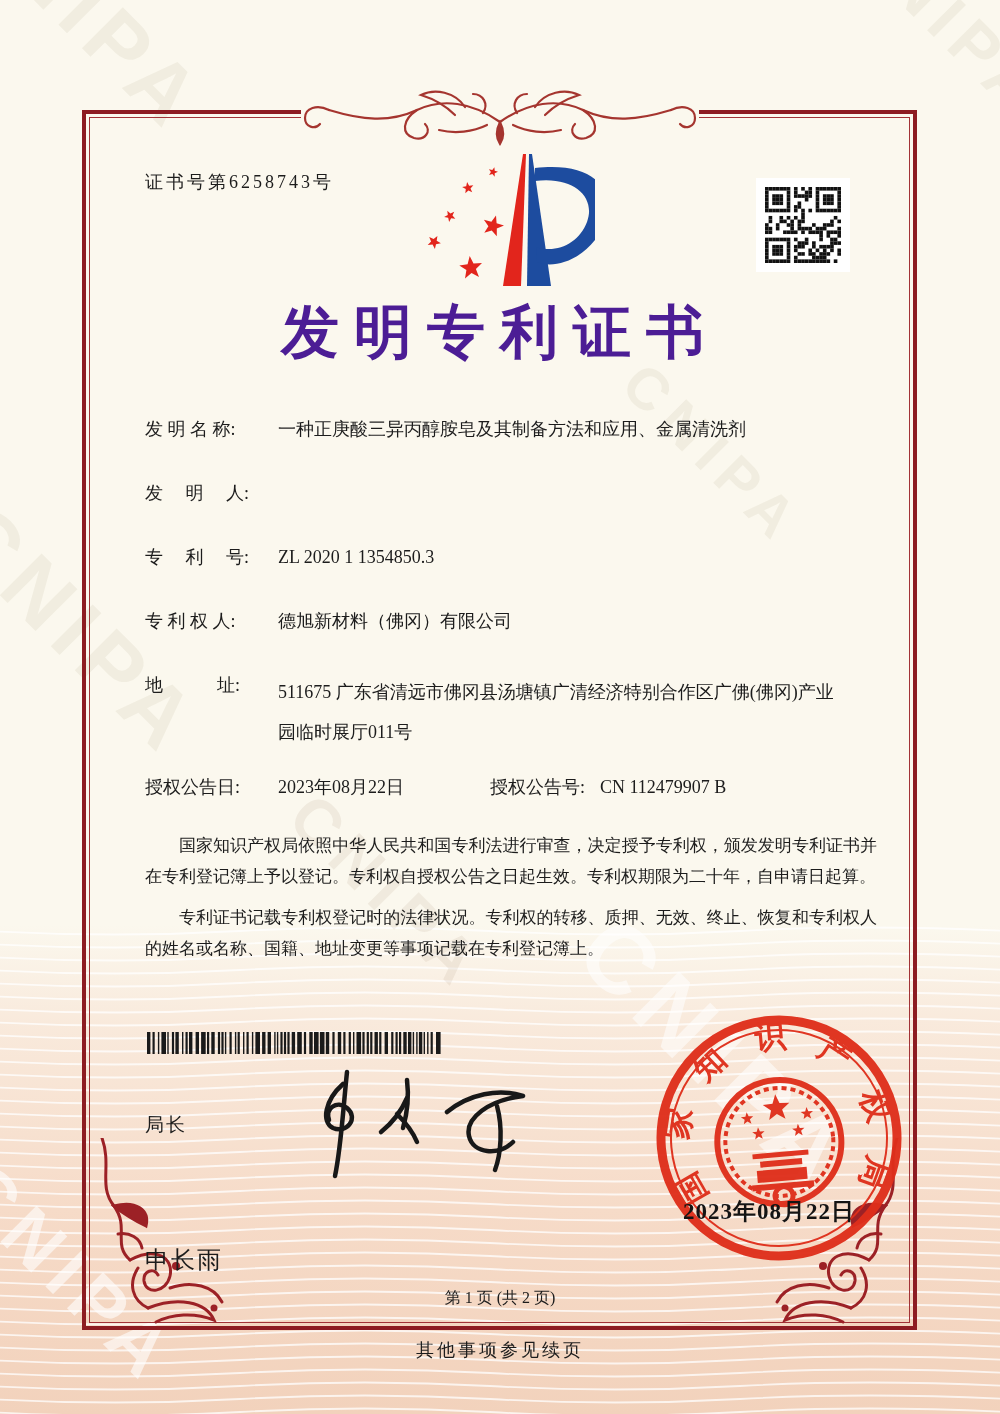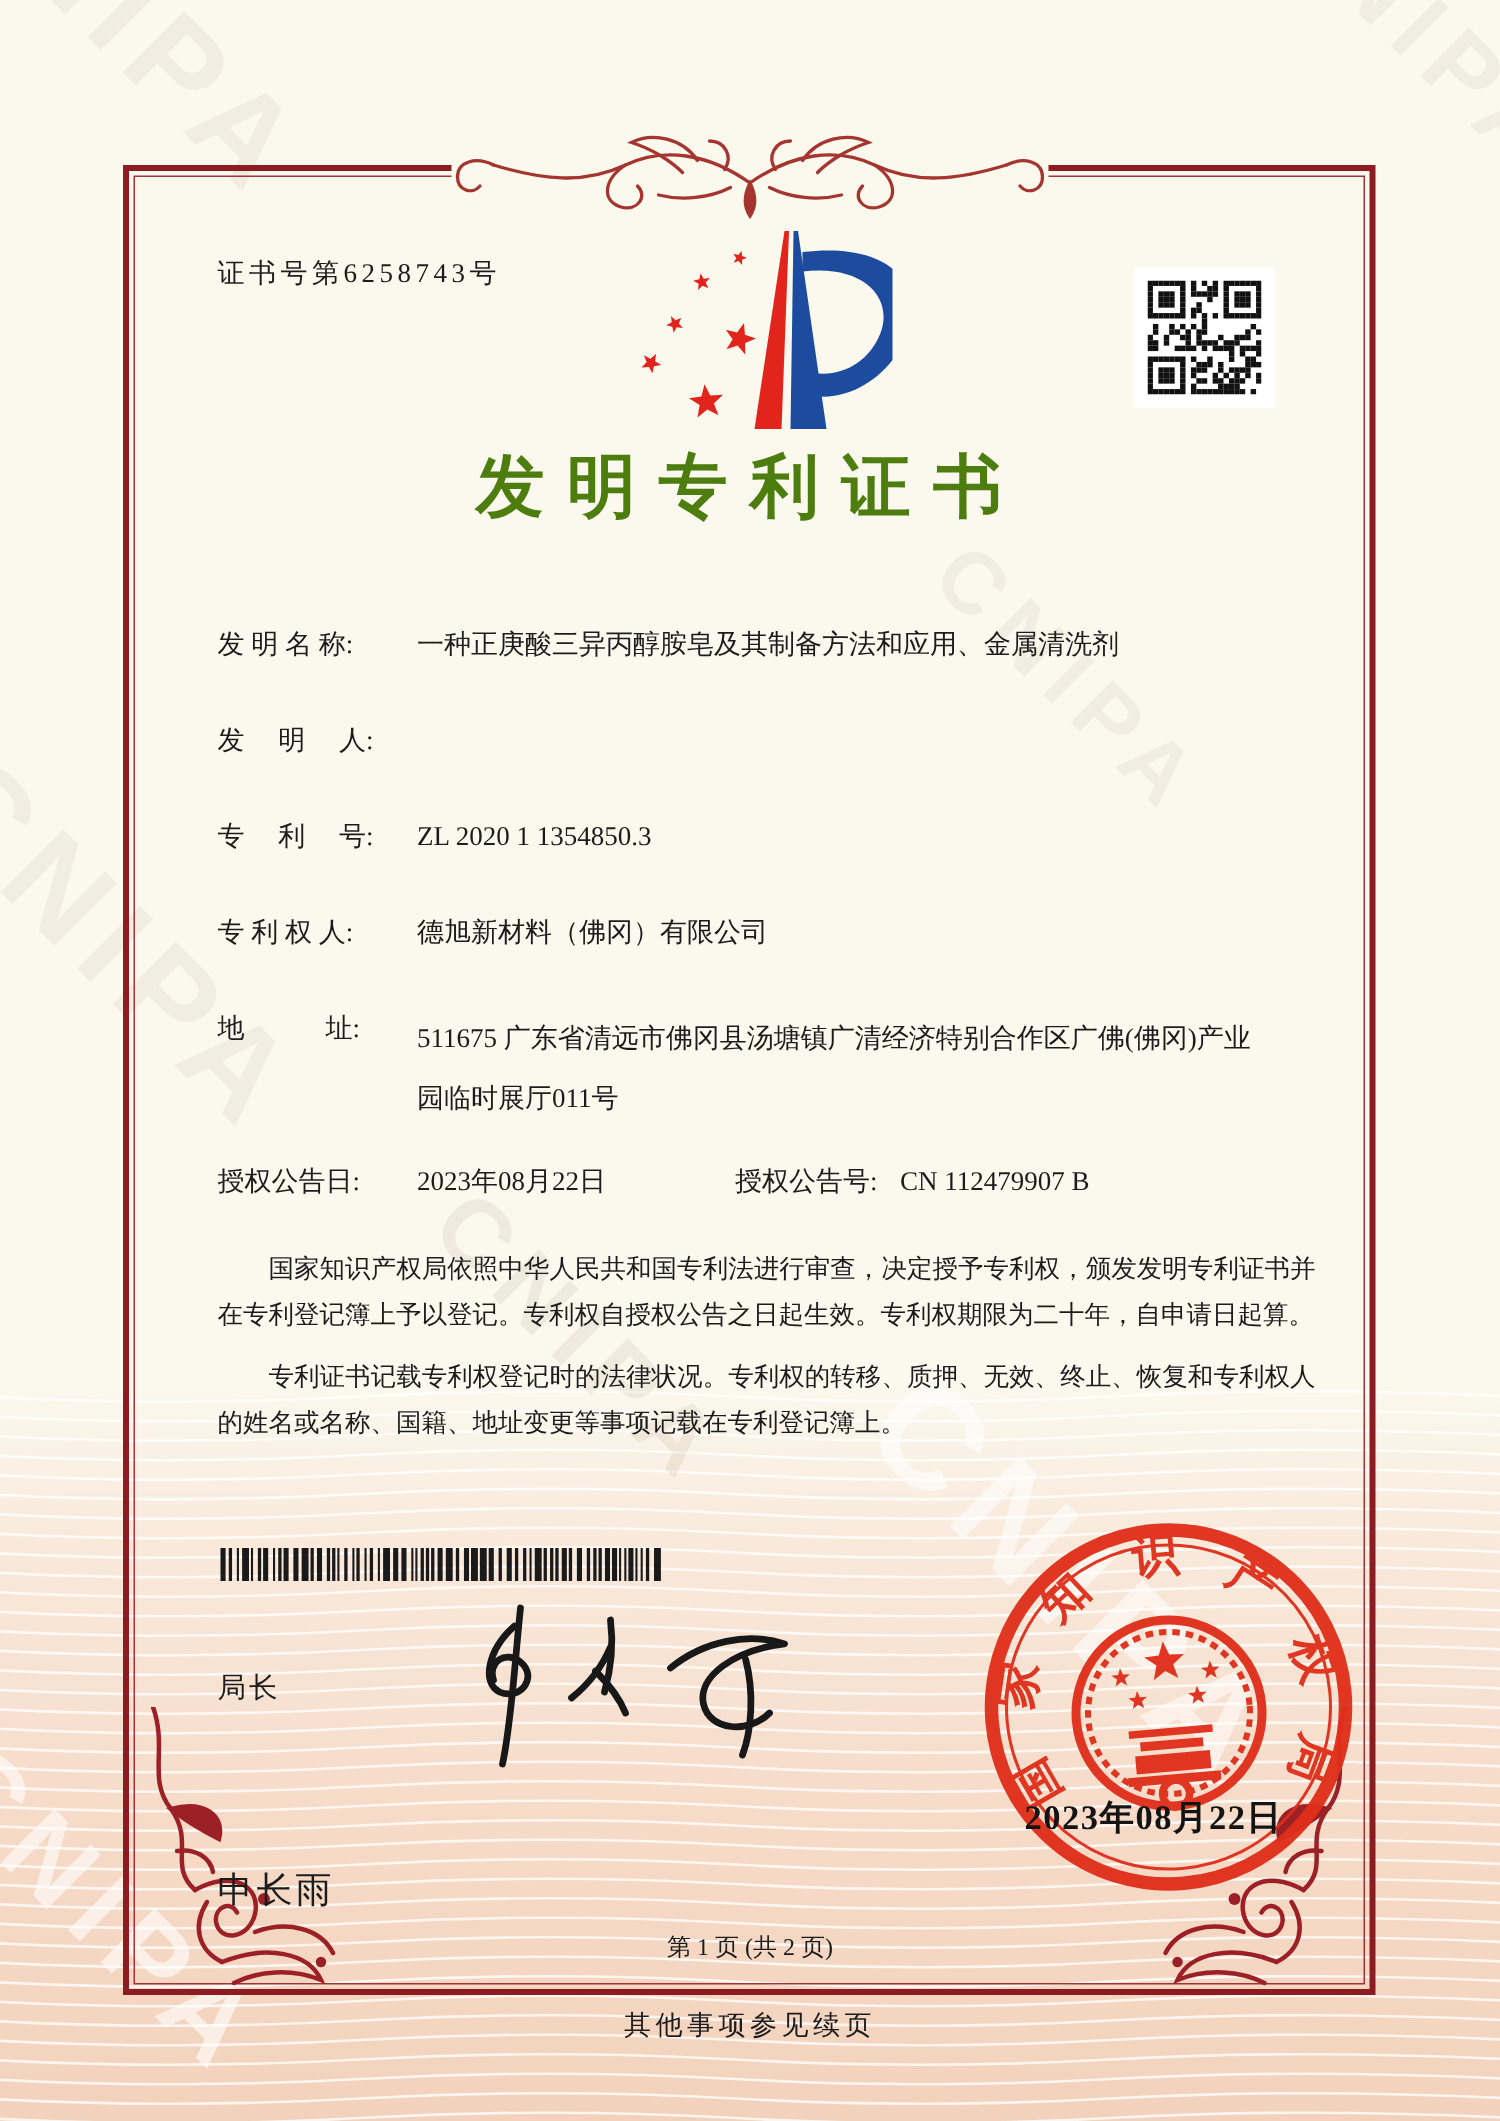--- a/index.html
+++ b/index.html
@@ -18,21 +18,21 @@
   .wm{position:absolute;font-family:"Liberation Sans",sans-serif;font-weight:bold;
       color:rgba(148,128,92,0.09);letter-spacing:10px;transform:rotate(45deg);white-space:nowrap;}
   
   #frame{left:82px;top:110px;width:827px;height:1212px;border:4px solid #8d1c22;}
   #frame-inner{position:absolute;left:3px;top:3px;right:3px;bottom:3px;border:1px solid #a23337;}
   
   #cert-no{left:145px;top:170px;font-size:18px;letter-spacing:3px;}
   #logo{left:405px;top:146px;}
   #qr-box{left:756px;top:178px;width:94px;height:94px;background:#fff;}
   #qr{left:765px;top:187px;}
-  #title{left:0;top:294px;width:1000px;text-align:center;font-size:46px;font-weight:bold;letter-spacing:15px;color:#4d7c0f;}
+  #title{left:0;top:294px;width:1000px;text-align:center;font-size:58px;font-weight:bold;letter-spacing:15px;color:#4c1d95;}
   
   #fields{left:145px;top:416px;width:735px;font-size:18px;}
   .field-row{display:flex;margin-bottom:37px;line-height:27px;position:relative;}
   .f-label{width:133px;flex:0 0 133px;white-space:pre;}
   .f-value{flex:1;max-width:565px;}
   .pair2{position:absolute;left:345px;top:0;display:flex;}
   .pair2 .f-label{width:110px;flex:0 0 110px;}
   
   #paras{left:145px;top:830px;width:732px;font-size:17px;line-height:1.85;text-align:justify;}
   #paras p{margin:0 0 9px 0;text-indent:2em;}

